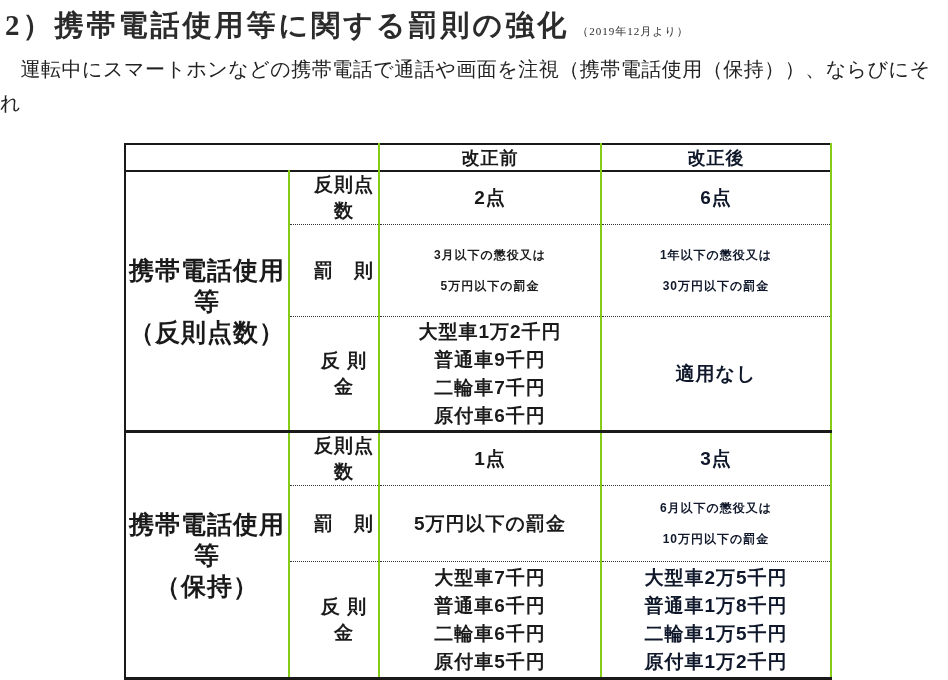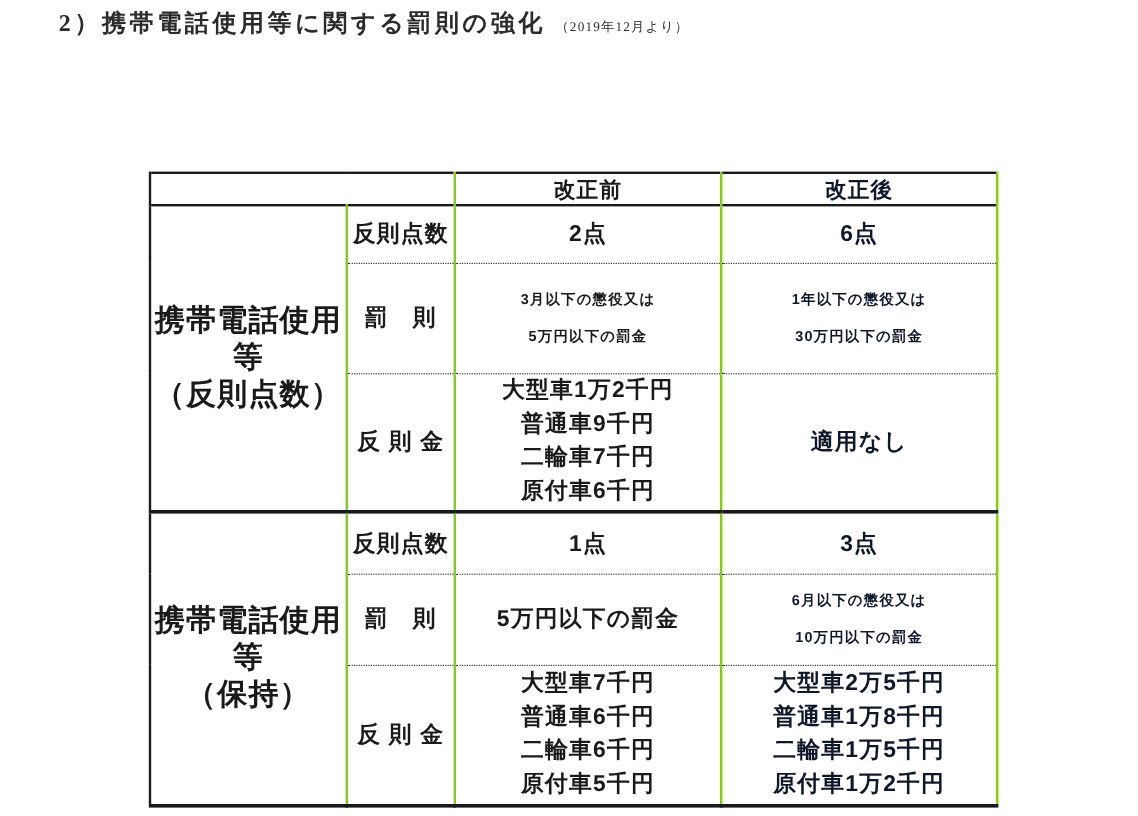--- a/index.html
+++ b/index.html
@@ -6,21 +6,21 @@
   html,body { background:#ffffff; }
   body {
     width:948px; height:680px; position:relative; overflow:hidden;
     font-family:"Liberation Sans", sans-serif; color:#1a1a1a;
   }
   .title-row {
     position:absolute; left:5px; top:6px; white-space:nowrap;
     font-family:"Liberation Serif", serif; color:#2b2b2b;
   }
   .title {
-    font-size:20px; font-weight:bold; letter-spacing:3px;margin-left:44px;
+    font-size:29px; font-weight:bold; letter-spacing:3px;
   }
   .title-suffix {
     font-size:11px; font-weight:normal; letter-spacing:1px; margin-left:8px;
   }
   .para {
     position:absolute; left:0; top:52px; width:948px;
     font-family:"Liberation Serif", serif; font-size:20px; color:#222;
     line-height:34px; letter-spacing:0.5px;
   }
   table.penalty-table {
@@ -37,32 +37,33 @@
   tr.h-header { height:27px; }
   tr.h-r1 { height:48px; }
   tr.h-r2 { height:92px; }
   tr.h-r3 { height:115px; }
   tr.h-r4 { height:52px; }
   tr.h-r5 { height:76px; }
   tr.h-r6 { height:117px; }
   td.header-cell { font-size:18px; }
   .red { color:#0f172a; }
   .group-label div { font-size:25px; line-height:31px; }
-  .row-label { font-size:19px; }
+  .row-label { font-size:19px;padding-left:20px; }
   .multi div { font-size:12px; line-height:31px; }
   .money div { font-size:19px; line-height:28px; letter-spacing:1px; }
 </style>
 </head>
 <body>
 
 <div class="title-row">
   <span class="title">2）携帯電話使用等に関する罰則の強化</span><span class="title-suffix">（2019年12月より）</span>
 </div>
 
 <div class="para">
+  <div>　運転中にスマートホンなどの携帯電話で通話や画面を注視（携帯電話使用（保持））、ならびにそれ</div>
 </div>
 
 <table class="penalty-table">
   <colgroup>
     <col style="width:164px">
       <col style="width:90px">
       <col style="width:222px">
       <col style="width:230px">
   </colgroup>
   <tbody>

